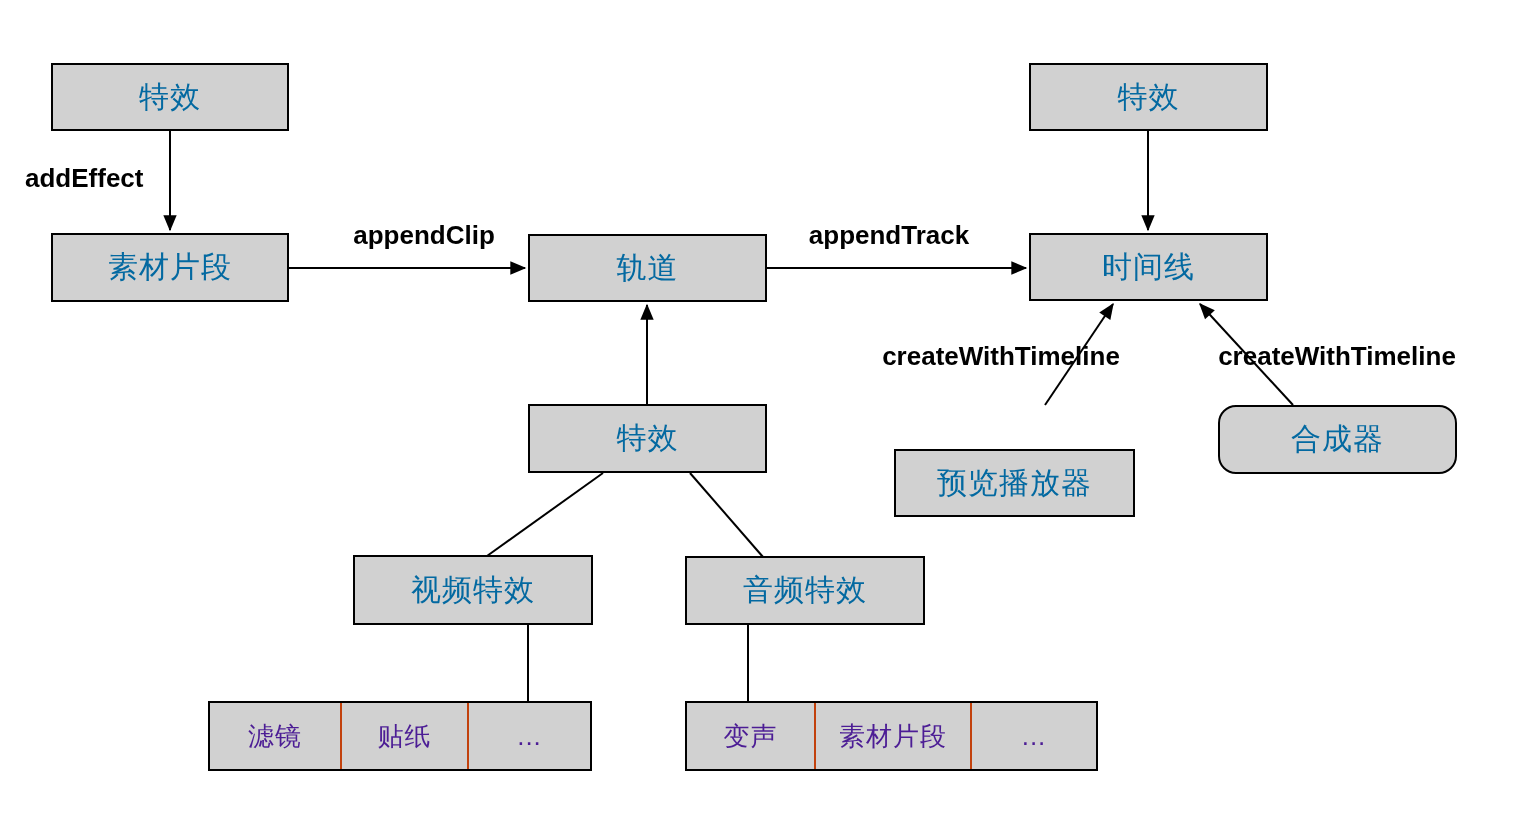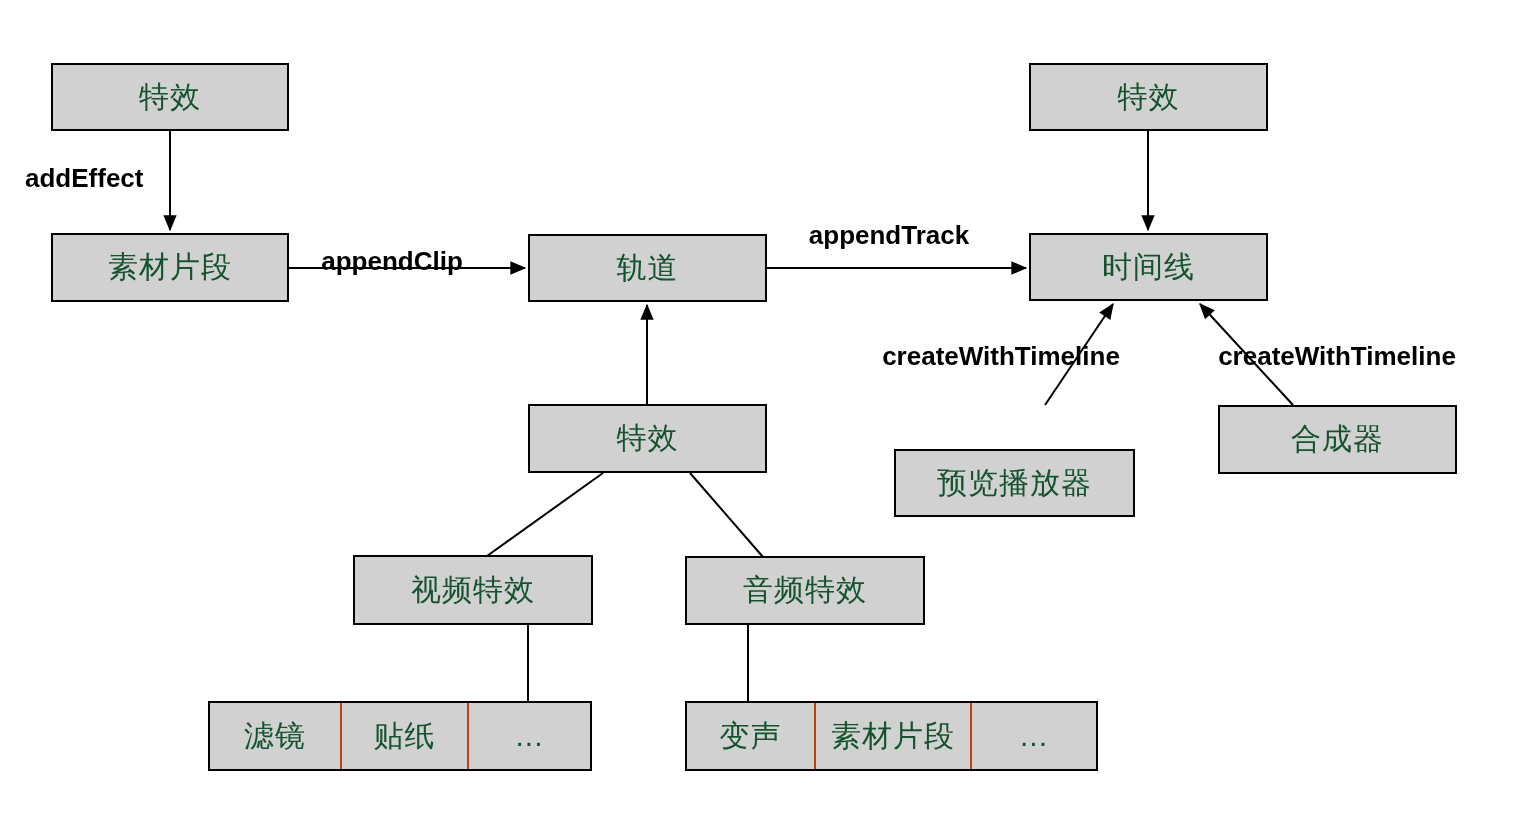--- a/index.html
+++ b/index.html
@@ -32,39 +32,39 @@
   }
   .box {
     position: absolute;
     box-sizing: border-box;
     background: #d1d1d1;
     border: 2px solid #000000;
     display: flex;
     align-items: center;
     justify-content: center;
     font-size: 30px;
-    color: #14532d;
+    color: #0369a1;
     letter-spacing: 1px;
     white-space: nowrap;
   }
   .row {
     position: absolute;
     box-sizing: border-box;
     background: #d1d1d1;
     border: 2px solid #000000;
     display: flex;
     flex-direction: row;
   }
   .cell {
     box-sizing: border-box;
     display: flex;
     align-items: center;
     justify-content: center;
-    font-size: 30px;
-    color: #14532d;
+    font-size: 26px;
+    color: #4c1d95;
     letter-spacing: 1px;
     white-space: nowrap;
   }
   .cell + .cell {
     border-left: 2px solid #c2410c;
   }
   .edge-label {
     position: absolute;
     font-size: 26px;
     line-height: 30px;
@@ -101,32 +101,32 @@
       </g>
   </svg>
   <div id="node-layer">
       <div class="box" style="left: 51px; top: 63px; width: 238px; height: 68px;">特效</div>
       <div class="box" style="left: 51px; top: 233px; width: 238px; height: 69px;">素材片段</div>
       <div class="box" style="left: 528px; top: 234px; width: 239px; height: 68px;">轨道</div>
       <div class="box" style="left: 1029px; top: 233px; width: 239px; height: 68px;">时间线</div>
       <div class="box" style="left: 1029px; top: 63px; width: 239px; height: 68px;">特效</div>
       <div class="box" style="left: 528px; top: 404px; width: 239px; height: 69px;">特效</div>
       <div class="box" style="left: 894px; top: 405px; width: 241px; height: 68px; margin-top: 44px;">预览播放器</div>
-      <div class="box" style="left: 1218px; top: 405px; width: 239px; height: 69px;">合成器</div>
+      <div class="box" style="left: 1218px; top: 405px; width: 239px; height: 69px; border-radius: 18px;">合成器</div>
       <div class="box" style="left: 353px; top: 555px; width: 240px; height: 70px;">视频特效</div>
       <div class="box" style="left: 685px; top: 556px; width: 240px; height: 69px;">音频特效</div>
       <div class="row" style="left: 208px; top: 701px; width: 384px; height: 70px;">
         <div class="cell" style="width: 130px;">滤镜</div>
         <div class="cell" style="width: 127px;">贴纸</div>
         <div class="cell" style="width: 123px;">...</div>
       </div>
       <div class="row" style="left: 685px; top: 701px; width: 413px; height: 70px;">
         <div class="cell" style="width: 127px;">变声</div>
         <div class="cell" style="width: 156px;">素材片段</div>
         <div class="cell" style="width: 126px;">...</div>
       </div>
       <div class="edge-label" style="left: 25px; top: 163px;">addEffect</div>
-      <div class="edge-label center" style="left: 392px; top: 220px; margin-top: 26px;">appendClip</div>
+      <div class="edge-label center" style="left: 424px; top: 220px;">appendClip</div>
       <div class="edge-label center" style="left: 889px; top: 220px;">appendTrack</div>
       <div class="edge-label center" style="left: 1001px; top: 341px;">createWithTimeline</div>
       <div class="edge-label center" style="left: 1337px; top: 341px;">createWithTimeline</div>
     </div>
 </div>
 
 </body></html>

